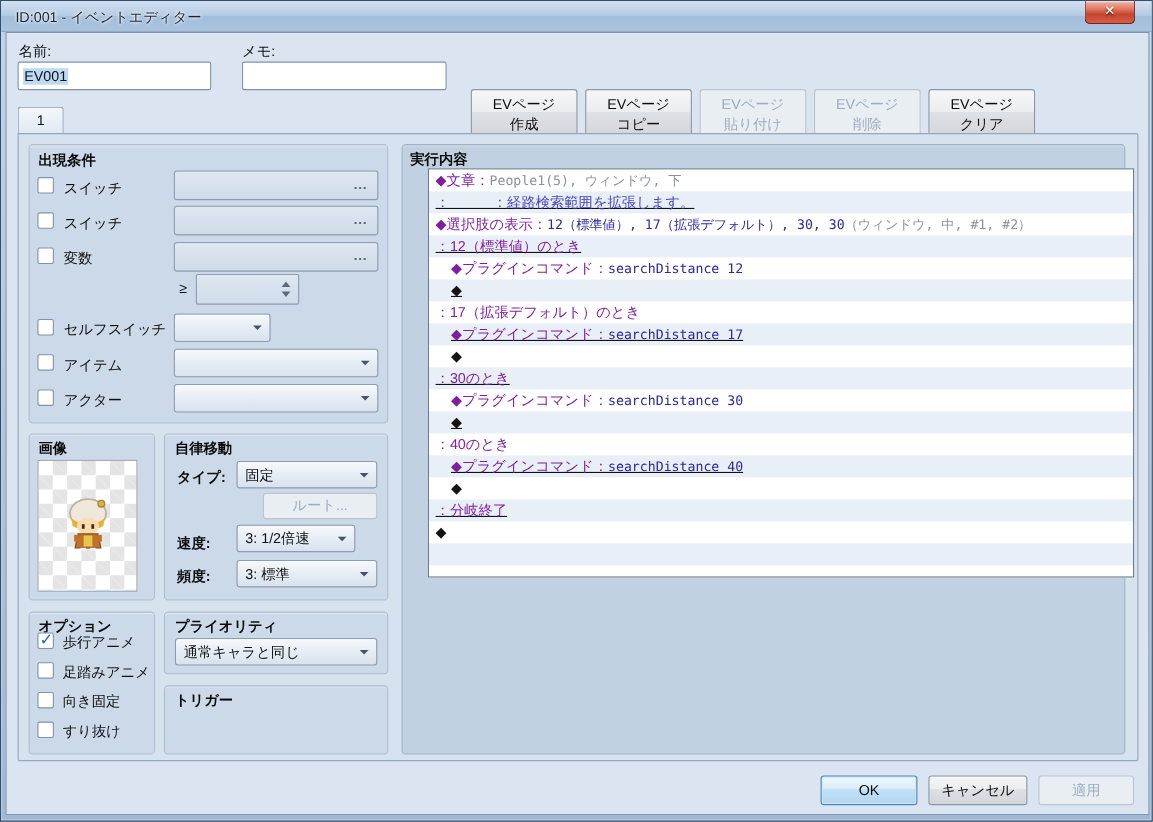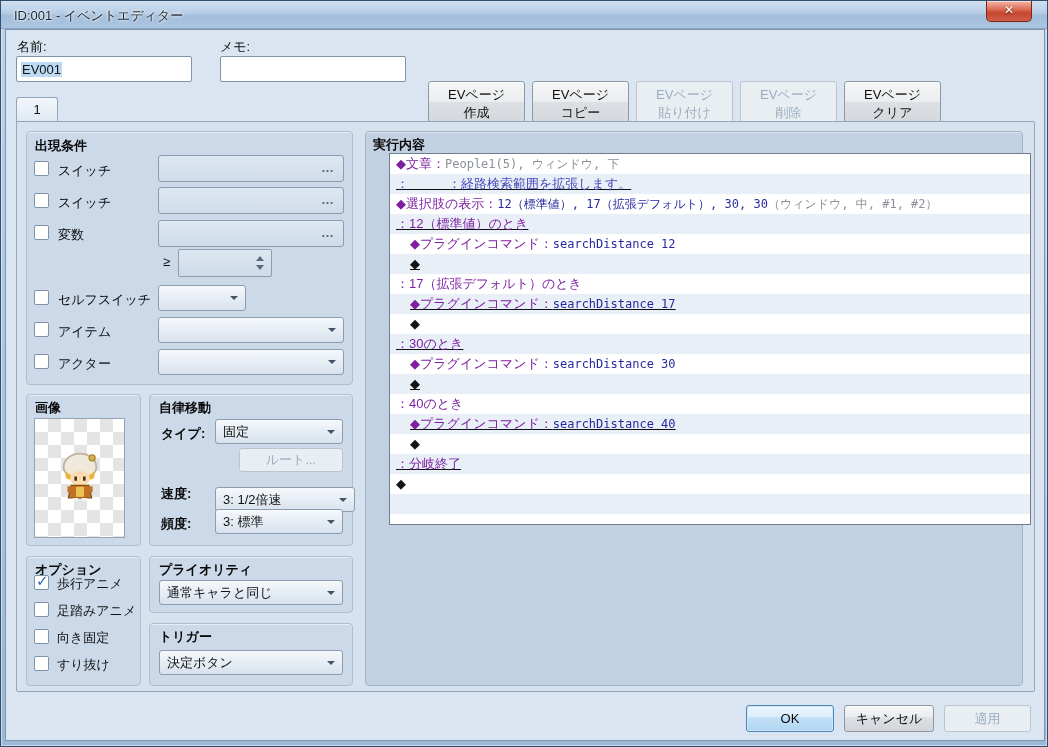--- a/index.html
+++ b/index.html
@@ -211,21 +211,21 @@
   </div>
 
   <div class="groupbox" style="left:148px;top:393px;width:204px;height:152px;"></div>
   <span class="gtitle" style="left:158px;top:398px;">自律移動</span>
   <span class="label" style="left:160px;top:424px;font-weight:bold;">タイプ:</span>
   <div class="combo" style="left:214px;top:418px;width:128px;height:25px;">
     <span>固定</span>
   </div>
   <div class="btn disabled abs" style="left:238px;top:447px;width:104px;height:24px;">ルート...</div>
   <span class="label" style="left:160px;top:484px;font-weight:bold;">速度:</span>
-  <div class="combo" style="left:214px;top:486px;width:140px;height:25px;">
+  <div class="combo" style="left:214px;top:476px;width:108px;height:25px;">
     <span>3: 1/2倍速</span>
   </div>
   <span class="label" style="left:160px;top:514px;font-weight:bold;">頻度:</span>
   <div class="combo" style="left:214px;top:508px;width:128px;height:25px;">
     <span>3: 標準</span>
   </div>
 
   <div class="groupbox" style="left:25px;top:555px;width:115px;height:130px;"></div>
   <span class="gtitle" style="left:34px;top:560px;">オプション</span>
   <div id="options-list">
@@ -250,23 +250,20 @@
     </div>
 
   <div class="groupbox" style="left:148px;top:555px;width:204px;height:57px;"></div>
   <span class="gtitle" style="left:158px;top:560px;">プライオリティ</span>
   <div class="combo" style="left:158px;top:579px;width:184px;height:25px;">
     <span>通常キャラと同じ</span>
   </div>
 
   <div class="groupbox" style="left:148px;top:622px;width:204px;height:63px;"></div>
   <span class="gtitle" style="left:158px;top:627px;">トリガー</span>
-  <div class="combo" style="left:158px;top:649px;width:184px;height:25px;">
-    <span>決定ボタン</span>
-  </div>
 
   <div class="exec-group" style="left:364px;top:130px;width:658px;height:555px;"></div>
   <span class="gtitle" style="left:372px;top:135px;">実行内容</span>
   <div id="exec-list" class="exec-list" style="left:388px;top:152px;width:642px;height:372px;">
       <div class="exrow" style="padding-left: 6px;"><span style="color: rgb(126, 31, 162);">◆文章：</span><span class="mono" style="color: rgb(140, 144, 151);">People1(5), ウィンドウ, 下</span></div>
       <div class="exrow alt" style="padding-left: 6px;"><span style="color: rgb(70, 70, 190);">：　　　：経路検索範囲を拡張します。</span></div>
       <div class="exrow" style="padding-left: 6px;"><span style="color: rgb(126, 31, 162);">◆選択肢の表示：</span><span class="mono" style="color: rgb(41, 41, 158);">12（標準値）, 17（拡張デフォルト）, 30, 30</span><span class="mono" style="color: rgb(140, 144, 151);">（ウィンドウ, 中, #1, #2）</span></div>
       <div class="exrow alt" style="padding-left: 6px;"><span style="color: rgb(126, 31, 162);">：12（標準値）のとき</span></div>
       <div class="exrow" style="padding-left: 20px;"><span style="color: rgb(126, 31, 162);">◆プラグインコマンド：</span><span class="mono" style="color: rgb(41, 41, 158);">searchDistance 12</span></div>
       <div class="exrow alt" style="padding-left: 20px;"><span style="color: rgb(20, 20, 20);">◆</span></div>

